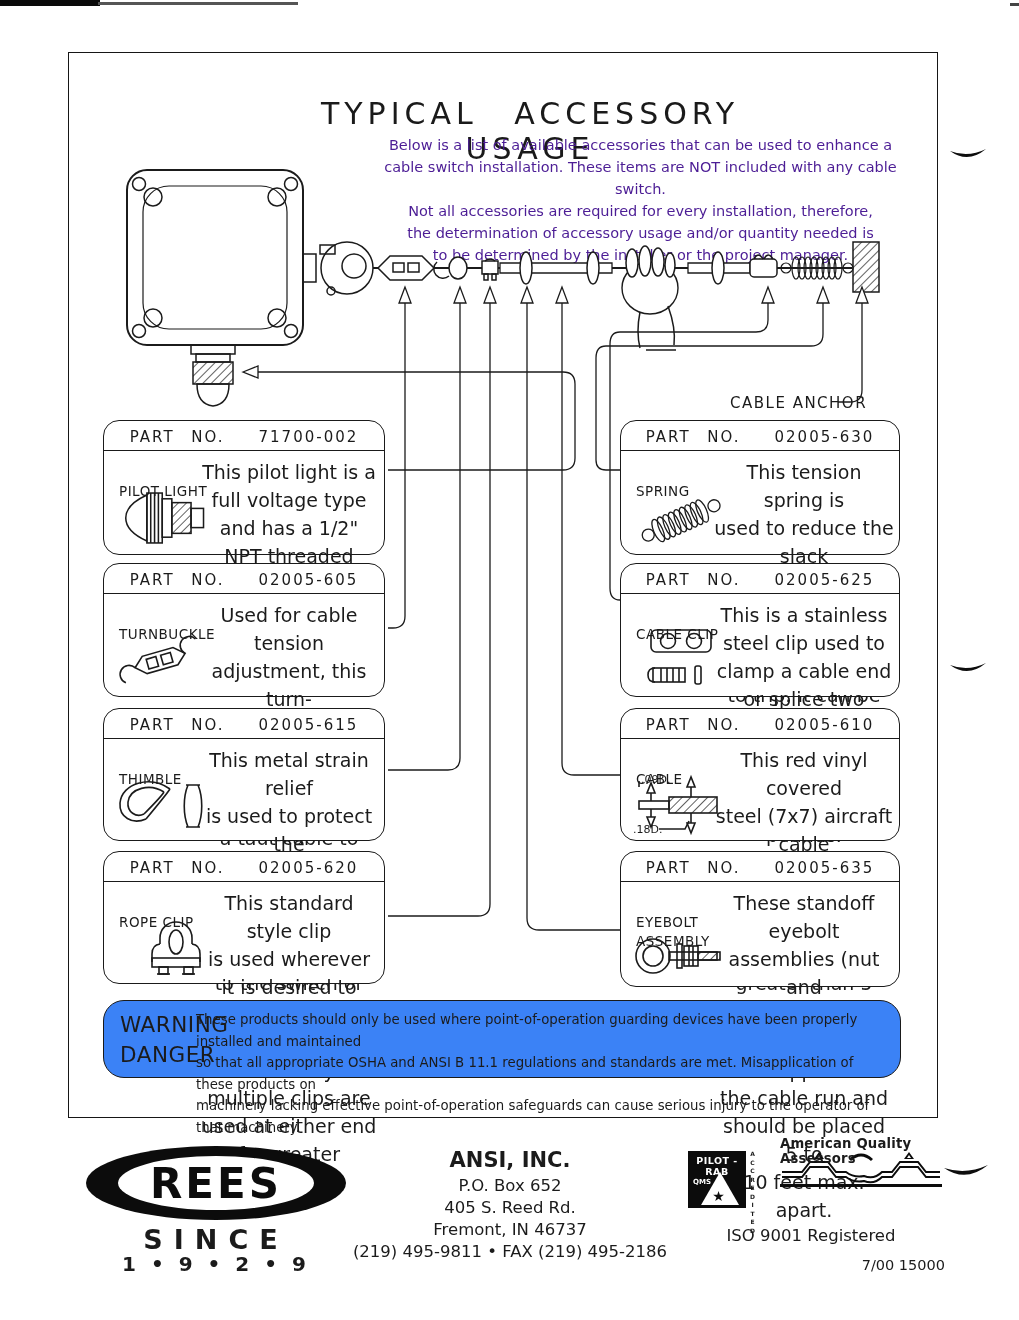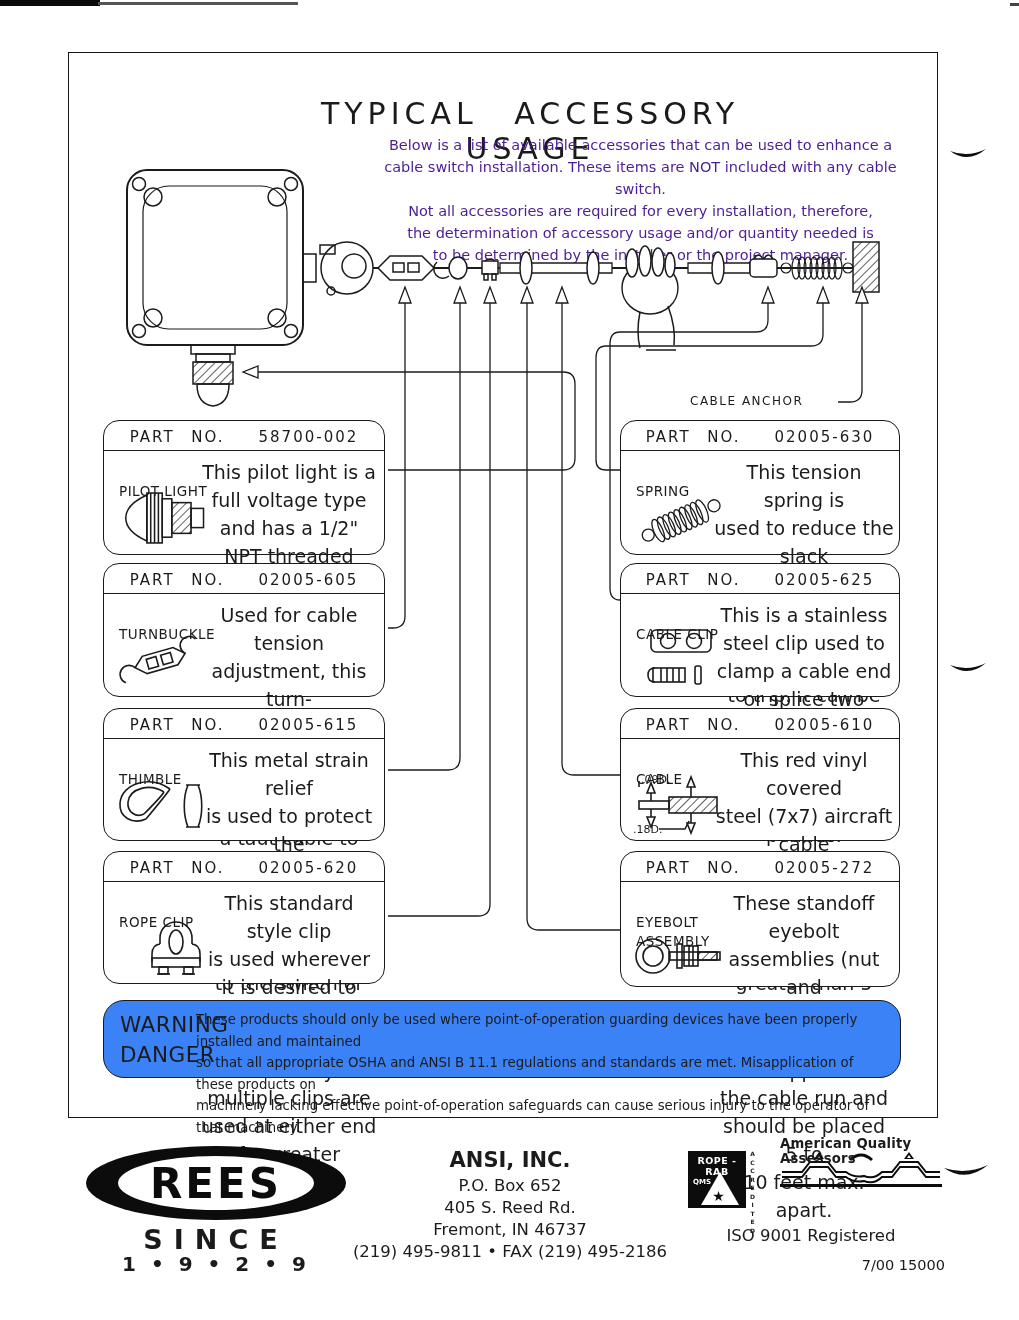--- a/index.html
+++ b/index.html
@@ -15,22 +15,22 @@
 
   .title { position:absolute; left:250px; top:96px; width:560px; text-align:center;
            font-size:30px; letter-spacing:5px; word-spacing:22px; color:#1a1a1a; }
   .intro { position:absolute; left:368px; top:134px; width:545px; text-align:center;
            font-size:14.5px; line-height:1.52; white-space:pre-line; color:#4c1d95; }
 
   .diagram-svg { position:absolute; left:68px; top:52px; }
   .diagram-svg path, .diagram-svg rect, .diagram-svg line, .diagram-svg ellipse,
   .diagram-svg circle, .diagram-svg polyline { vector-effect:non-scaling-stroke; }
 
-  .cable-anchor-label { position:absolute; left:690px; top:394px; width:108px;
-           font-size:12px; letter-spacing:1.5px; white-space:nowrap; }
+  .cable-anchor-label { position:absolute; left:730px; top:394px; width:108px;
+           font-size:15px; letter-spacing:1.5px; white-space:nowrap; }
 
   
   .pbox { position:absolute; width:282px; border:1.5px solid #1a1a1a; border-radius:16px;
           background:#fff; }
   .pbox .hdr { display:flex; justify-content:center; align-items:baseline; gap:34px;
           padding:7px 0 4px; border-bottom:1.5px solid #1a1a1a;
           font-size:15px; letter-spacing:2px; }
   .pbox .hdr .plabel { word-spacing:10px; }
   .pbox .body { position:relative; }
   .pname { position:absolute; left:15px; top:11px; font-size:13.5px; letter-spacing:0.5px;
@@ -222,21 +222,21 @@
         <path d="M862,303 V390 Q862,402 850,402 H838"></path>
       </g>
     </g>
   </svg>
 
   <div class="cable-anchor-label">CABLE ANCHOR</div>
 
   <div class="pbox" style="left:103px; top:420px; height:135px;">
     <div class="hdr">
       <span class="plabel">PART NO.</span>
-      <span>58700-002</span>
+      <span>71700-002</span>
     </div>
     <div class="body" style="height:101px;">
       <div class="pname">PILOT LIGHT</div>
       <div class="picon" style="left:16px; top:36px;">
         <svg width="96" height="62" viewBox="0 0 100 64">
           <path d="M28,8 Q6,18 6,32 Q6,46 28,56 Z"></path>
           <rect x="28" y="6" width="16" height="52"></rect>
           <line x1="32" y1="6" x2="32" y2="58"></line>
             <line x1="36" y1="6" x2="36" y2="58"></line>
             <line x1="40" y1="6" x2="40" y2="58"></line>
@@ -432,21 +432,21 @@
 switches with trip forces
 greater than 5 pounds.
 It is also available
 in blue and yellow.</div>
     </div>
   </div>
 
   <div class="pbox" style="left:620px; top:851px; height:136px; width:280px;">
     <div class="hdr">
       <span class="plabel">PART NO.</span>
-      <span>02005-272</span>
+      <span>02005-635</span>
     </div>
     <div class="body" style="height:102px;">
       <div class="pname">EYEBOLT
 ASSEMBLY</div>
       <div class="picon" style="left:8px; top:48px;">
         <svg width="112" height="52" viewBox="0 0 112 52">
           <circle cx="24" cy="26" r="17"></circle>
             <circle cx="24" cy="26" r="10"></circle>
           <rect x="40" y="22" width="48" height="8"></rect>
           <rect x="48" y="14" width="5" height="24"></rect>
@@ -484,21 +484,21 @@
 
   <div class="company">
     <div class="cname">ANSI, INC.</div>
     <div class="cline">P.O. Box 652</div>
     <div class="cline">405 S. Reed Rd.</div>
     <div class="cline">Fremont, IN 46737</div>
     <div class="cline">(219) 495-9811 • FAX (219) 495-2186</div>
   </div>
 
   <div class="ansi-logo">
-    <div class="ansi-text">ROPE - RAB</div>
+    <div class="ansi-text">PILOT - RAB</div>
     <div class="qms-text">QMS</div>
     <div class="ansi-tri"></div>
     <div class="ansi-star">★</div>
   </div>
   <div class="accredited">ACCREDITED</div>
 
   <svg class="aqa-art" width="162" height="34" viewBox="0 0 162 34">
     <g stroke="#0c0c0c" fill="none" stroke-width="2">
       <path d="M2,22 H22 L30,12 H48 L56,22 H66 Q74,28 84,26 Q94,30 102,22 H112 L120,12 H138 L146,22 H160"></path>
       <path d="M2,27 H22 L30,17 H48 L56,27 H66 Q74,33 84,31 Q94,35 102,27 H112 L120,17 H138 L146,27 H160"></path>

